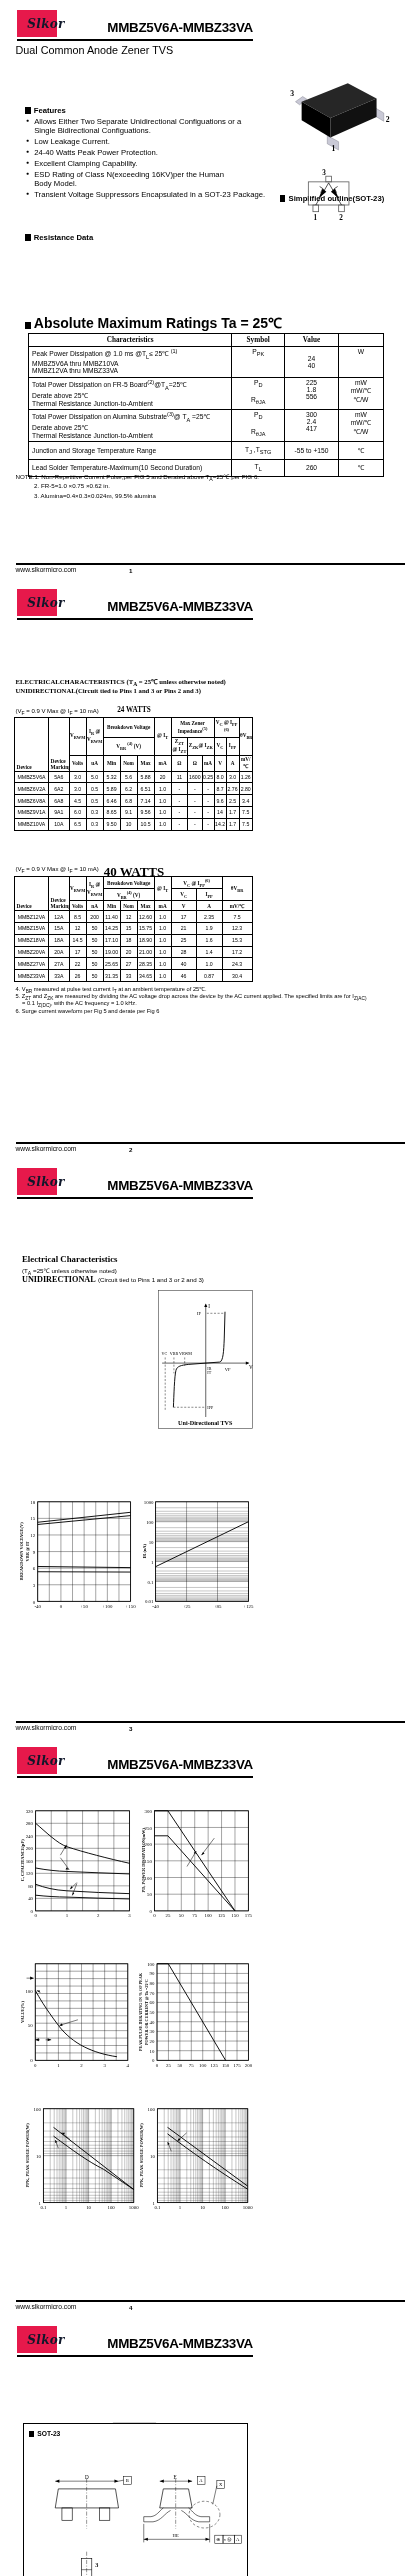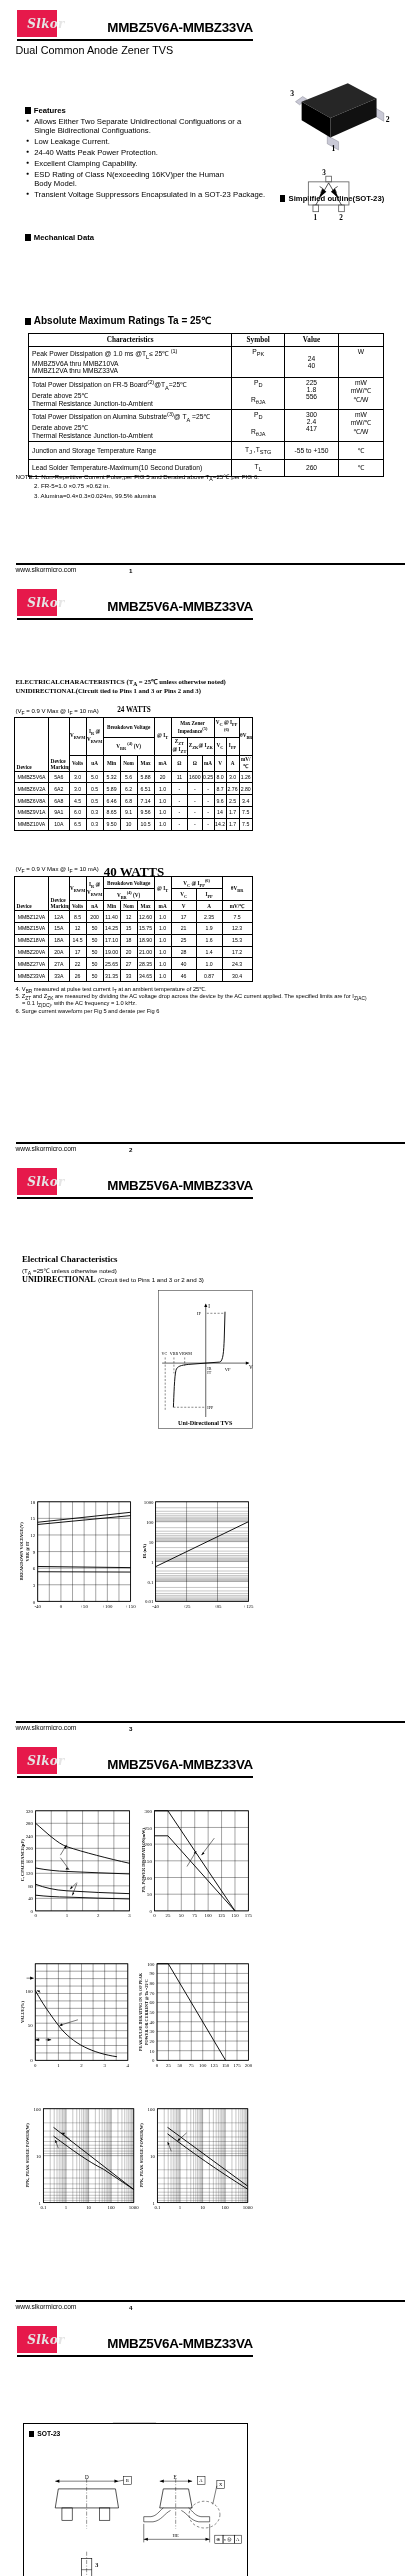--- a/index.html
+++ b/index.html
@@ -1,21 +1,21 @@
 <!DOCTYPE html>
 <html style="font-size:8.2px"><head>
 <meta charset="utf-8">
 <style>
   html,body{margin:0;padding:0;background:#fff;}
   body{width:409px;font-family:"Liberation Sans",sans-serif;color:#000;-webkit-font-smoothing:antialiased;}
   .page{position:relative;width:409px;height:579px;background:#fff;overflow:hidden;}
   .abs{position:absolute;}
   
   .logo{position:absolute;left:17px;top:10.3px;width:40px;height:27px;background:#e6194b;display:flex;align-items:center;justify-content:center;}
-  .logo span{color:#e5e5e5;font-family:"DejaVu Serif","Liberation Serif",serif;font-style:italic;font-weight:bold;font-size:12px;letter-spacing:0.3px;padding-left:18px;}
+  .logo span{color:#0f172a;font-family:"DejaVu Serif","Liberation Serif",serif;font-style:italic;font-weight:bold;font-size:12px;letter-spacing:0.3px;padding-left:18px;}
   .doctitle{position:absolute;right:156px;top:19.6px;font-size:13.4px;font-weight:bold;letter-spacing:-0.3px;}
   .hrule{position:absolute;left:17px;top:39px;width:236px;height:2.1px;background:#000;}
   .frule{position:absolute;left:15.5px;top:563px;width:389px;height:1.5px;background:#000;}
   .fsite{position:absolute;left:15.5px;top:566px;font-size:6.7px;}
   .fpage{position:absolute;left:129px;top:567px;font-size:6.2px;font-weight:bold;}
   
   .serifb{font-family:"Liberation Serif",serif;font-weight:bold;}
   .ctr{text-align:center;}
   .sq{display:inline-block;width:5.7px;height:6.7px;background:#000;margin-right:3.1px;vertical-align:-1px;}
   .bullet-list{position:absolute;font-size:7.7px;}
@@ -84,23 +84,23 @@
     <line x1="72.5" y1="70" x2="47.5" y2="27" stroke="#000" stroke-width="1.3"></line>
     <polygon points="28,57 43,44 36,38" fill="#000"></polygon>
     <polygon points="67,57 52,44 59,38" fill="#000"></polygon>
     <polyline points="30,34 36,38 32,46" fill="none" stroke="#000" stroke-width="1.3"></polyline>
     <polyline points="65,34 59,38 63,46" fill="none" stroke="#000" stroke-width="1.3"></polyline>
     <text x="35" y="11" font-size="14" font-weight="bold" font-family="Liberation Sans,sans-serif">3</text>
     <text x="18" y="99" font-size="14" font-weight="bold" font-family="Liberation Sans,sans-serif">1</text>
     <text x="68" y="99" font-size="14" font-weight="bold" font-family="Liberation Sans,sans-serif">2</text>
   </svg>
 
-  <div class="abs" style="left:25px;top:233px;font-size:7.7px;font-weight:bold;"><span class="sq"></span><span>Mechanical Data</span></div>
-
-  <div class="abs" style="left:25px;top:313px;font-size:10px;font-weight:bold;"><span class="sq"></span><span>Absolute Maximum Ratings Ta = 25℃</span></div>
+  <div class="abs" style="left:25px;top:233px;font-size:7.7px;font-weight:bold;"><span class="sq"></span><span>Resistance Data</span></div>
+
+  <div class="abs" style="left:25px;top:313px;font-size:14px;font-weight:bold;"><span class="sq"></span><span>Absolute Maximum Ratings Ta = 25℃</span></div>
 
   <table class="amr">
     <colgroup>
         <col style="width:185px">
         <col style="width:48px">
         <col style="width:49px">
         <col style="width:41px">
       </colgroup>
     <tbody>
         <tr>

